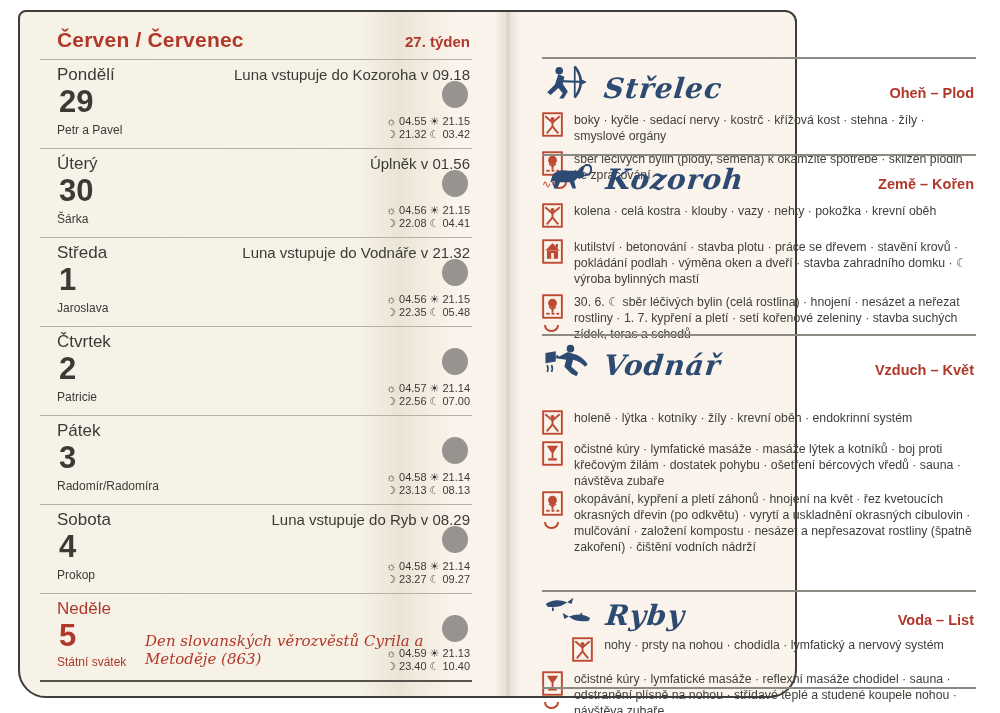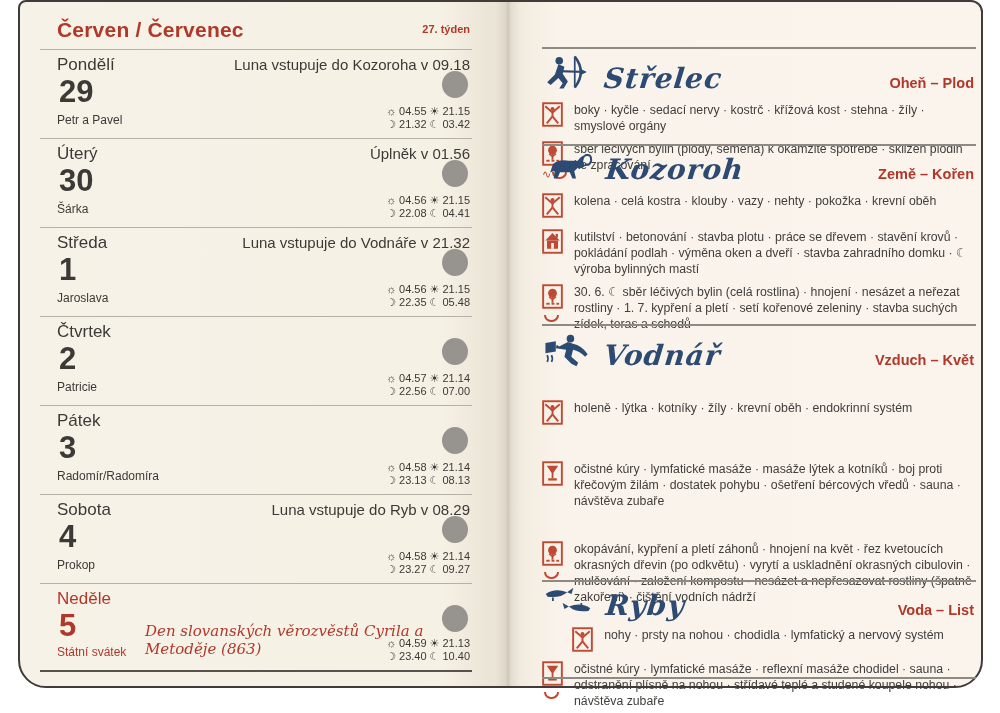--- a/index.html
+++ b/index.html
@@ -3,32 +3,32 @@
 <meta charset="utf-8">
 <style>
   html,body{margin:0;padding:0;}
   body{
     width:1000px;height:713px;background:#ffffff;
     font-family:"Liberation Sans", sans-serif;color:#3d3b38;
     position:relative;overflow:hidden;
   }
   
   .book{
-    position:absolute;left:18px;top:0;width:965px;height:688px;
+    position:absolute;left:18px;top:10px;width:779px;height:688px;
     background:linear-gradient(90deg,#f7f2e7 0%,#f6f1e5 44%,#eae4d6 49%,#f0eadd 51%,#f9f3eb 56%,#faf4ed 100%);
     border:2px solid #3f3c39;border-radius:8px 12px 28px 28px;
     box-sizing:border-box;
   }
   .gutter{position:absolute;left:475px;top:0;width:26px;height:100%;
     background:linear-gradient(90deg,rgba(110,100,85,0) 0%,rgba(110,100,85,.14) 42%,rgba(90,80,66,.22) 50%,rgba(110,100,85,.10) 62%,rgba(110,100,85,0) 100%);}
   
   .lcol{position:absolute;left:20px;top:0;width:432px;height:672px;}
   .lhead{position:relative;height:47px;}
   .ltitle{position:absolute;left:17px;top:16px;font-size:21px;font-weight:bold;color:#b0382a;letter-spacing:.2px;}
-  .lweek{position:absolute;right:2px;top:21px;font-size:11px;font-weight:bold;color:#b0382a;}
+  .lweek{position:absolute;right:2px;top:21px;font-size:15px;font-weight:bold;color:#b0382a;}
   .day{position:relative;height:89px;border-top:1px solid #b6b1a6;box-sizing:border-box;}
   .day:first-of-type{border-top:2px solid #8d8a84;}
   .day.last{border-bottom:2px solid #56524c;}
   .day-name{position:absolute;left:17px;top:5px;font-size:17px;color:#3c3a37;}
   .day-num{position:absolute;left:19px;top:24px;font-size:31px;font-weight:bold;color:#3c3a37;}
   .nameday{position:absolute;left:17px;bottom:11px;font-size:12px;color:#3c3a37;}
   .astro{position:absolute;right:2px;top:6px;font-size:15px;color:#3c3a37;}
   .moon-disc{position:absolute;right:4px;top:21px;width:26px;height:27px;border-radius:50%;background:#97938e;}
   .times{position:absolute;right:2px;bottom:7px;text-align:right;font-size:11px;line-height:13px;color:#3c3a37;}
   .trow span{margin-left:3px;}
@@ -49,21 +49,21 @@
   .zrow{display:flex;align-items:flex-start;margin-top:7px;}
   .ricon-col{width:32px;flex:0 0 32px;display:flex;flex-direction:column;align-items:flex-start;}
   .ricon{color:#bf4a33;display:inline-block;}
   .crescent{width:15px;height:7px;border:2.5px solid #bf4a33;border-top:none;
     border-radius:0 0 15px 15px;margin:2px 0 0 2px;box-sizing:border-box;}
   .tilde{color:#bf4a33;font-size:11px;line-height:6px;margin:1px 0 0 0;letter-spacing:-1px;}
   .deco-row{display:flex;align-items:flex-start;}
   .rtext{margin:0;font-size:12.3px;line-height:16px;color:#403e3b;padding-right:2px;}
   .rule-bottom{position:absolute;left:0;top:675px;width:434px;border-top:2px solid #8d8a84;}
   
-  .sec-vodnar .zrow{margin-top:32px;}
+  .sec-vodnar .zrow{margin-top:2px;}
   .sec-vodnar .zrow.r1{margin-top:28px;}
   .sec-ryby .zrow{margin-top:5px;justify-content:center;}
   .hidden-defs{position:absolute;width:0;height:0;overflow:hidden;}
 </style>
 </head>
 <body>
 
 <svg class="hidden-defs" xmlns="http://www.w3.org/2000/svg">
   <defs>
     <symbol id="ic-body" viewBox="0 0 22 26">

